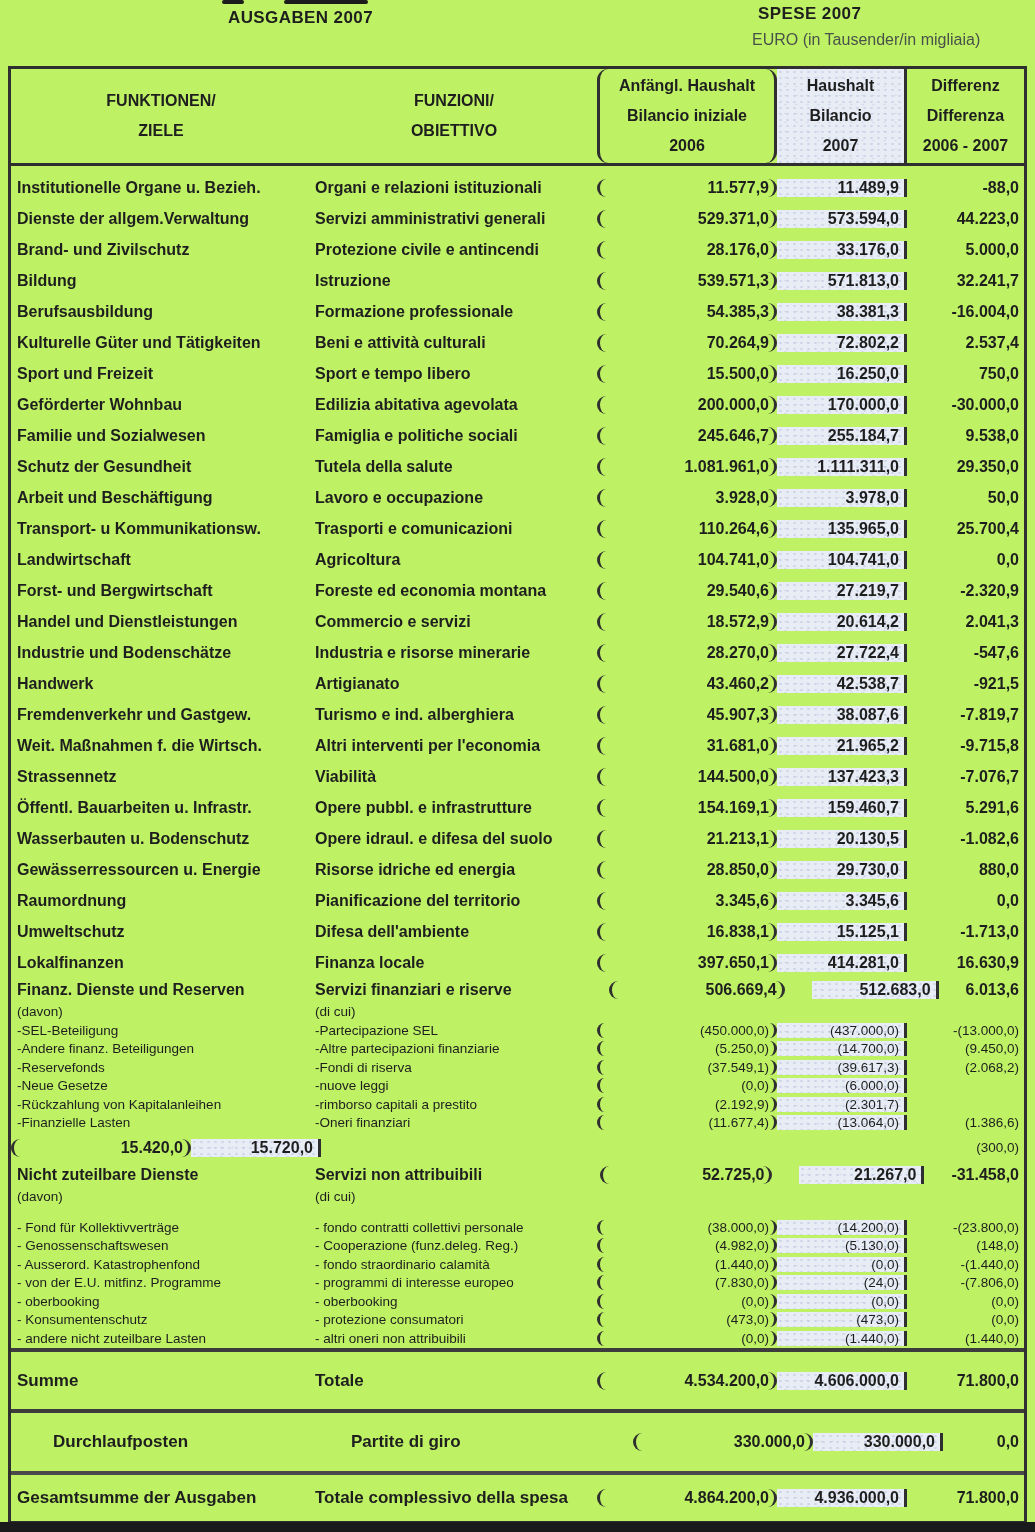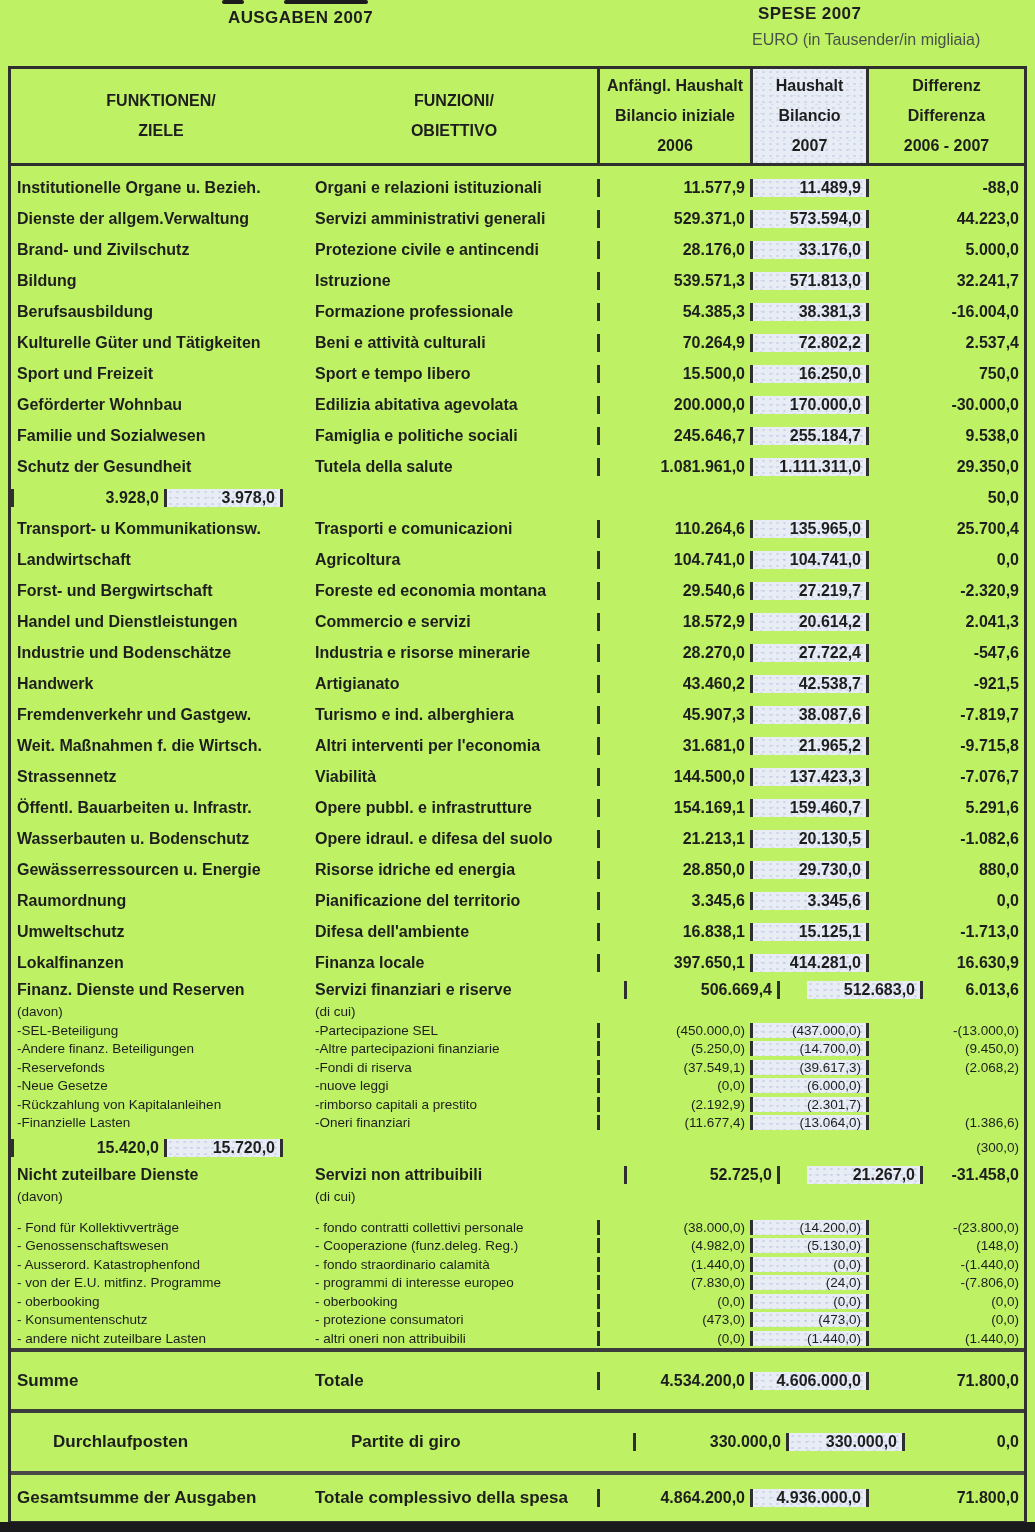--- a/index.html
+++ b/index.html
@@ -30,22 +30,22 @@
 
   
   .table{
     position:absolute;left:8px;top:66px;width:1019px;height:1458px;
     border:3px solid var(--border);box-sizing:border-box;
     display:flex;flex-direction:column;background:transparent;
   }
 
   .cell{box-sizing:border-box;}
   .c-desc{width:586px;display:flex;box-sizing:border-box;}
-  .c2006{width:156px;border-left:3px solid var(--border);border-right:3px solid var(--border);}
-  .c2007{width:116px;border-right:3px solid var(--border);
+  .c2006{width:180px;border-left:3px solid var(--border);border-right:3px solid var(--border);border-radius:11px;}
+  .c2007{width:130px;border-right:3px solid var(--border);
     background-color:var(--col2007-bg);
     background-image:
       radial-gradient(rgba(95,115,175,.20) 1px, transparent 1.4px),
       radial-gradient(rgba(120,140,195,.14) 1px, transparent 1.3px);
     background-size:7px 6px,11px 9px;background-position:0 0,3px 4px;}
   .cdiff{flex:1;}
 
   
   .thead{display:flex;height:97px;border-bottom:3px solid var(--border);box-sizing:border-box;flex-shrink:0;}
   .thead .c-desc{display:flex;}
@@ -225,20 +225,24 @@
     <div class="c-desc">
       <span class="de">Schutz der Gesundheit</span>
       <span class="it">Tutela della salute</span>
     </div>
     <div class="cell c2006 val">1.081.961,0</div>
     <div class="cell c2007 val">1.111.311,0</div>
     <div class="cell cdiff val">29.350,0</div>
   </div>
 
   <div class="trow main">
+    <div class="c-desc">
+      <span class="de">Arbeit und Beschäftigung</span>
+      <span class="it">Lavoro e occupazione</span>
+    </div>
     <div class="cell c2006 val">3.928,0</div>
     <div class="cell c2007 val">3.978,0</div>
     <div class="cell cdiff val">50,0</div>
   </div>
 
   <div class="trow main">
     <div class="c-desc">
       <span class="de">Transport- u Kommunikationsw.</span>
       <span class="it">Trasporti e comunicazioni</span>
     </div>

